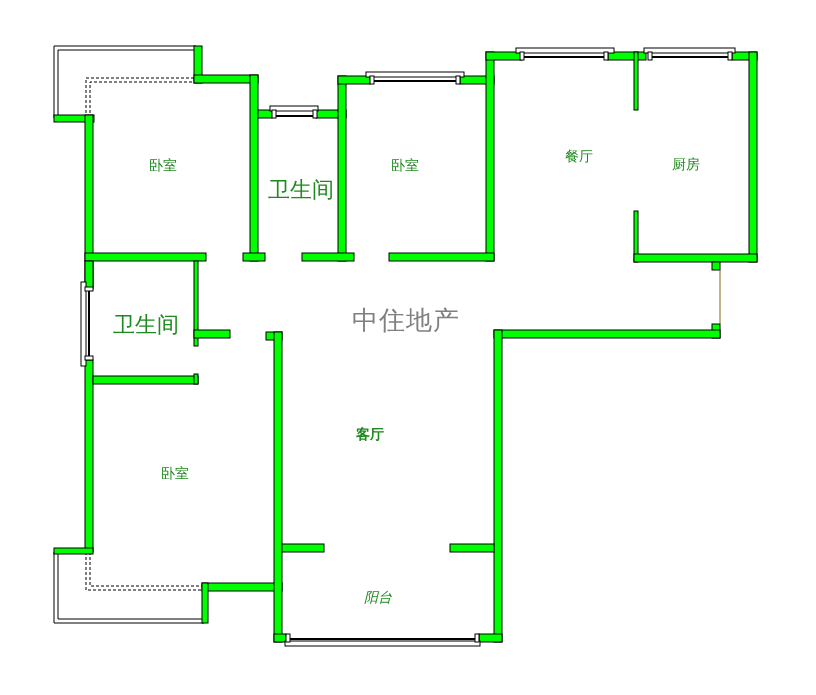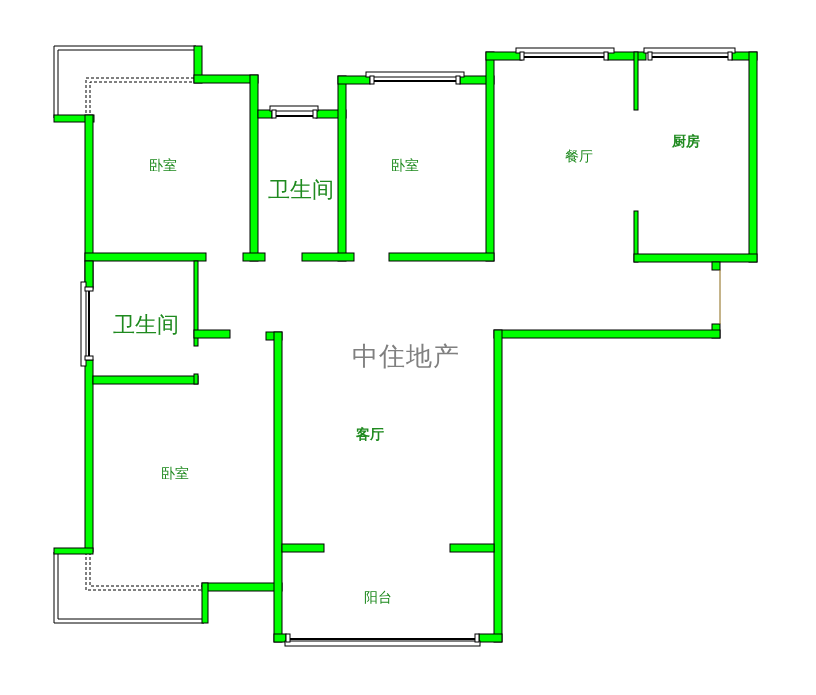--- a/index.html
+++ b/index.html
@@ -6,21 +6,21 @@
   body { width: 816px; height: 695px; position: relative; overflow: hidden; font-family: "DejaVu Sans", sans-serif; }
   #plan { position: absolute; left: 0; top: 0; width: 816px; height: 695px; }
   .wall { fill: #00ff00; stroke: #000000; stroke-width: 1; }
   .win-frame { fill: #ffffff; stroke: #000000; stroke-width: 1; }
   .win-glass { fill: none; stroke: #000000; stroke-width: 2; }
   .balc { fill: none; stroke: #000000; stroke-width: 1; }
   .dash { fill: none; stroke: #000000; stroke-width: 1; stroke-dasharray: 3 2; }
   .label { position: absolute; color: #1f8a1f; font-family: "DejaVu Sans", sans-serif; white-space: nowrap; }
   .room { font-size: 14px; }
   .room-sm { font-size: 22px; }
-  .brand { color: #808080; font-size: 26px; letter-spacing: 1px; margin-top: 36px; }
+  .brand { color: #808080; font-size: 26px; letter-spacing: 1px; }
 </style>
 </head>
 <body>
 
 <svg id="plan" viewBox="0 0 816 695" xmlns="http://www.w3.org/2000/svg">
 
   <g>
     <polyline class="balc" points="54,118 54,46 196,46"></polyline>
     <polyline class="balc" points="58,118 58,50 196,50"></polyline>
     <polyline class="dash" points="86,118 86,78 196,78"></polyline>
@@ -124,18 +124,18 @@
     <rect class="win-frame" x="286" y="634" width="4" height="8"></rect>
     <rect class="win-frame" x="475" y="634" width="4" height="8"></rect>
     <line class="win-glass" x1="290" y1="639" x2="475" y2="639"></line>
   </g>
 </svg>
 
 <div class="label room" style="left:149px;top:157px;">卧室</div>
 <div class="label room-sm" style="left:268px;top:175px;">卫生间</div>
 <div class="label room" style="left:391px;top:157px;">卧室</div>
 <div class="label room" style="left:565px;top:148px;">餐厅</div>
-<div class="label room" style="left:672px;top:133px;font-weight:bold;">厨房</div>
+<div class="label room" style="left:672px;top:156px;">厨房</div>
 <div class="label room-sm" style="left:113px;top:310px;">卫生间</div>
 <div class="label brand" style="left:352px;top:303px;">中住地产</div>
 <div class="label room" style="left:356px;top:426px;font-weight:bold;">客厅</div>
 <div class="label room" style="left:161px;top:465px;">卧室</div>
-<div class="label room" style="left:364px;top:589px;">阳台</div>
+<div class="label room" style="left:364px;top:589px;font-style:italic;">阳台</div>
 
 </body></html>

